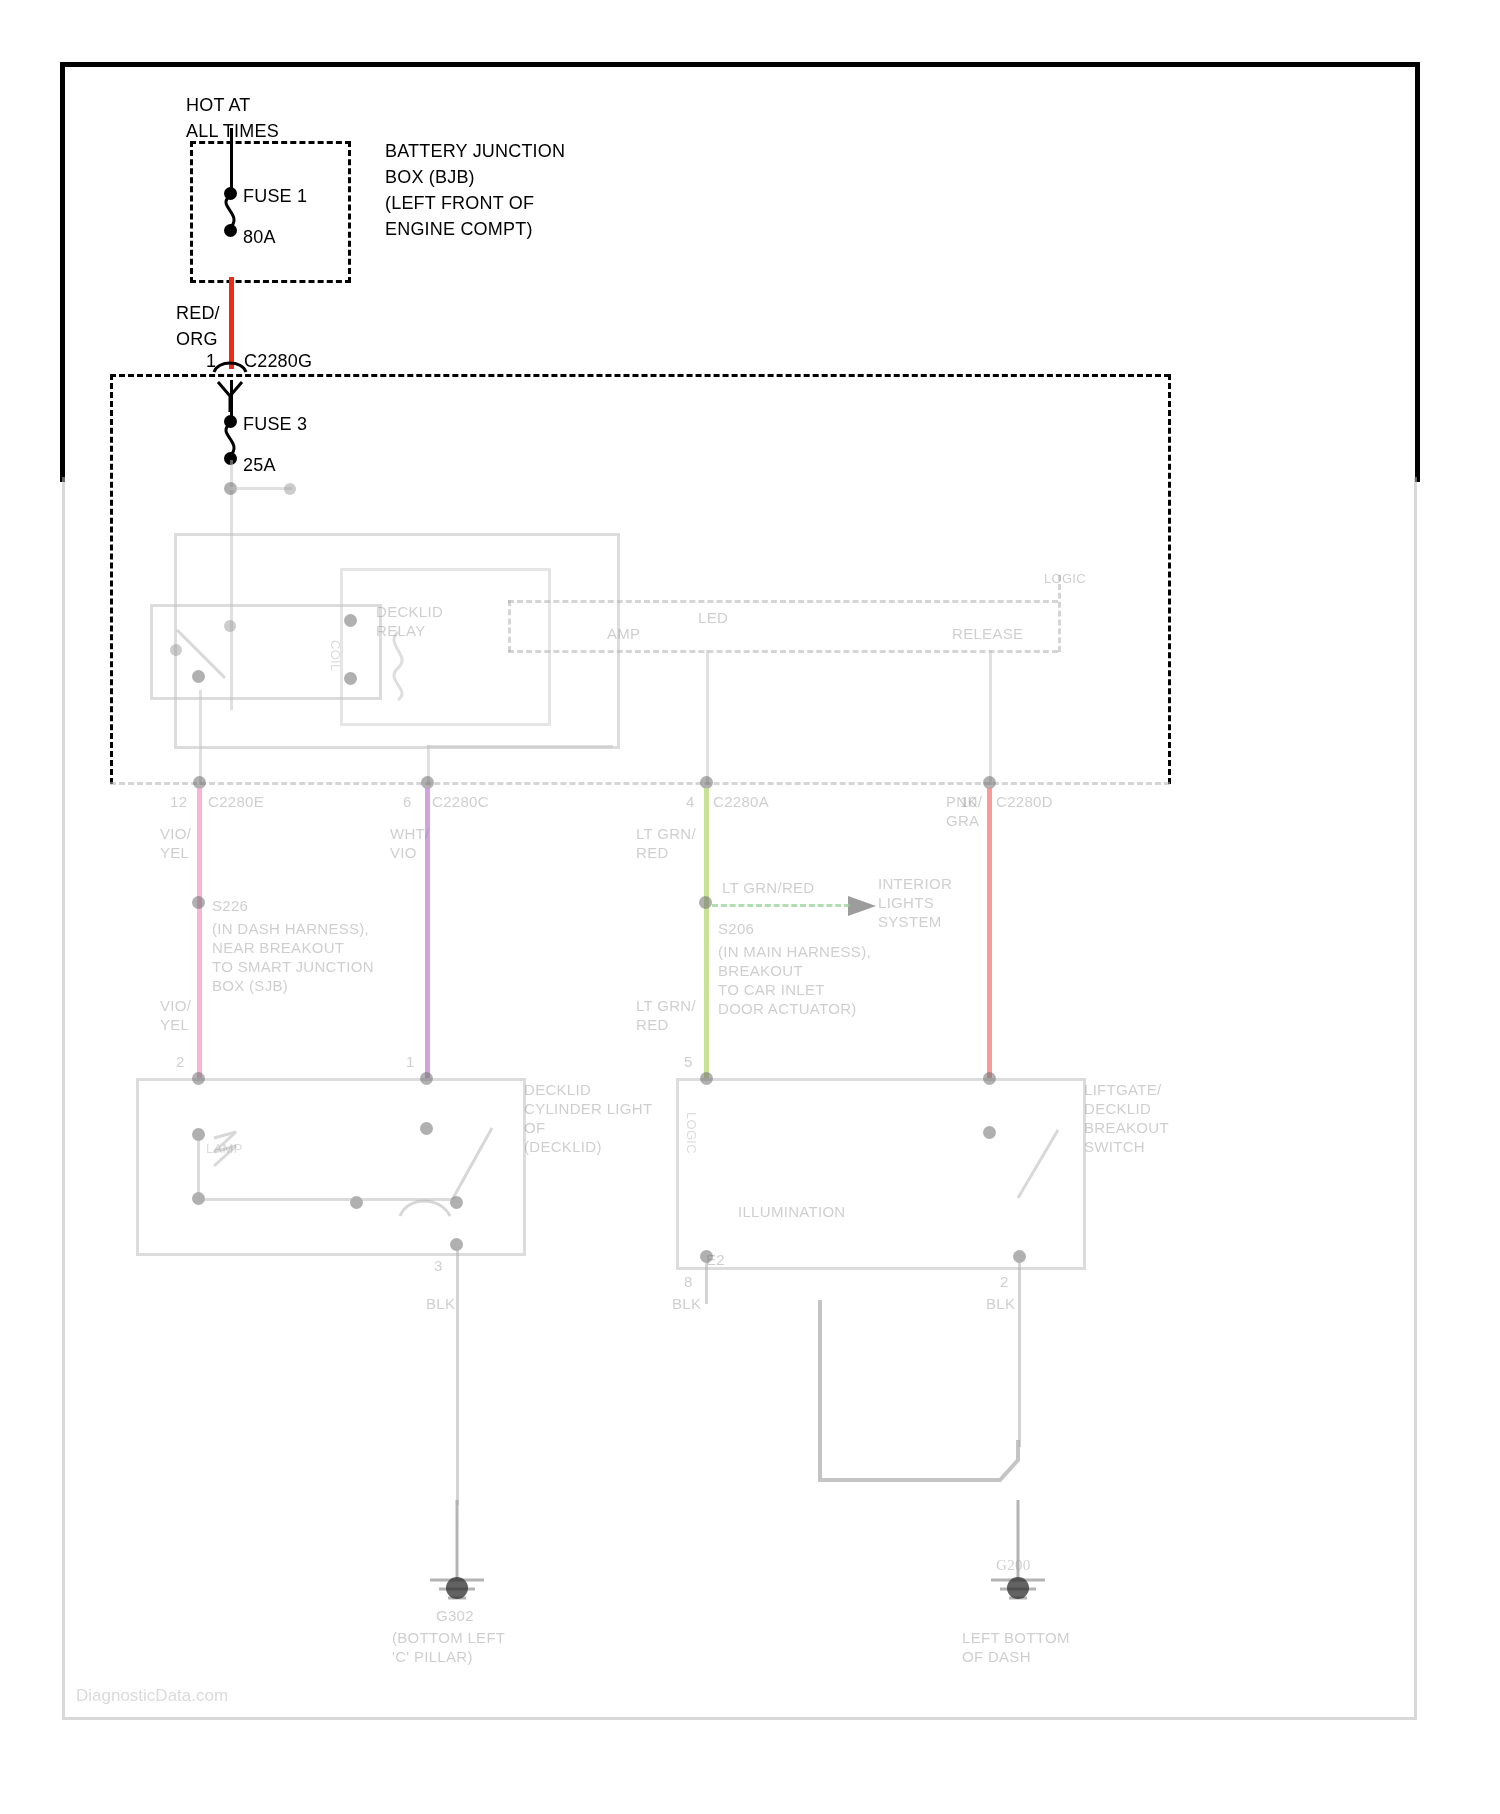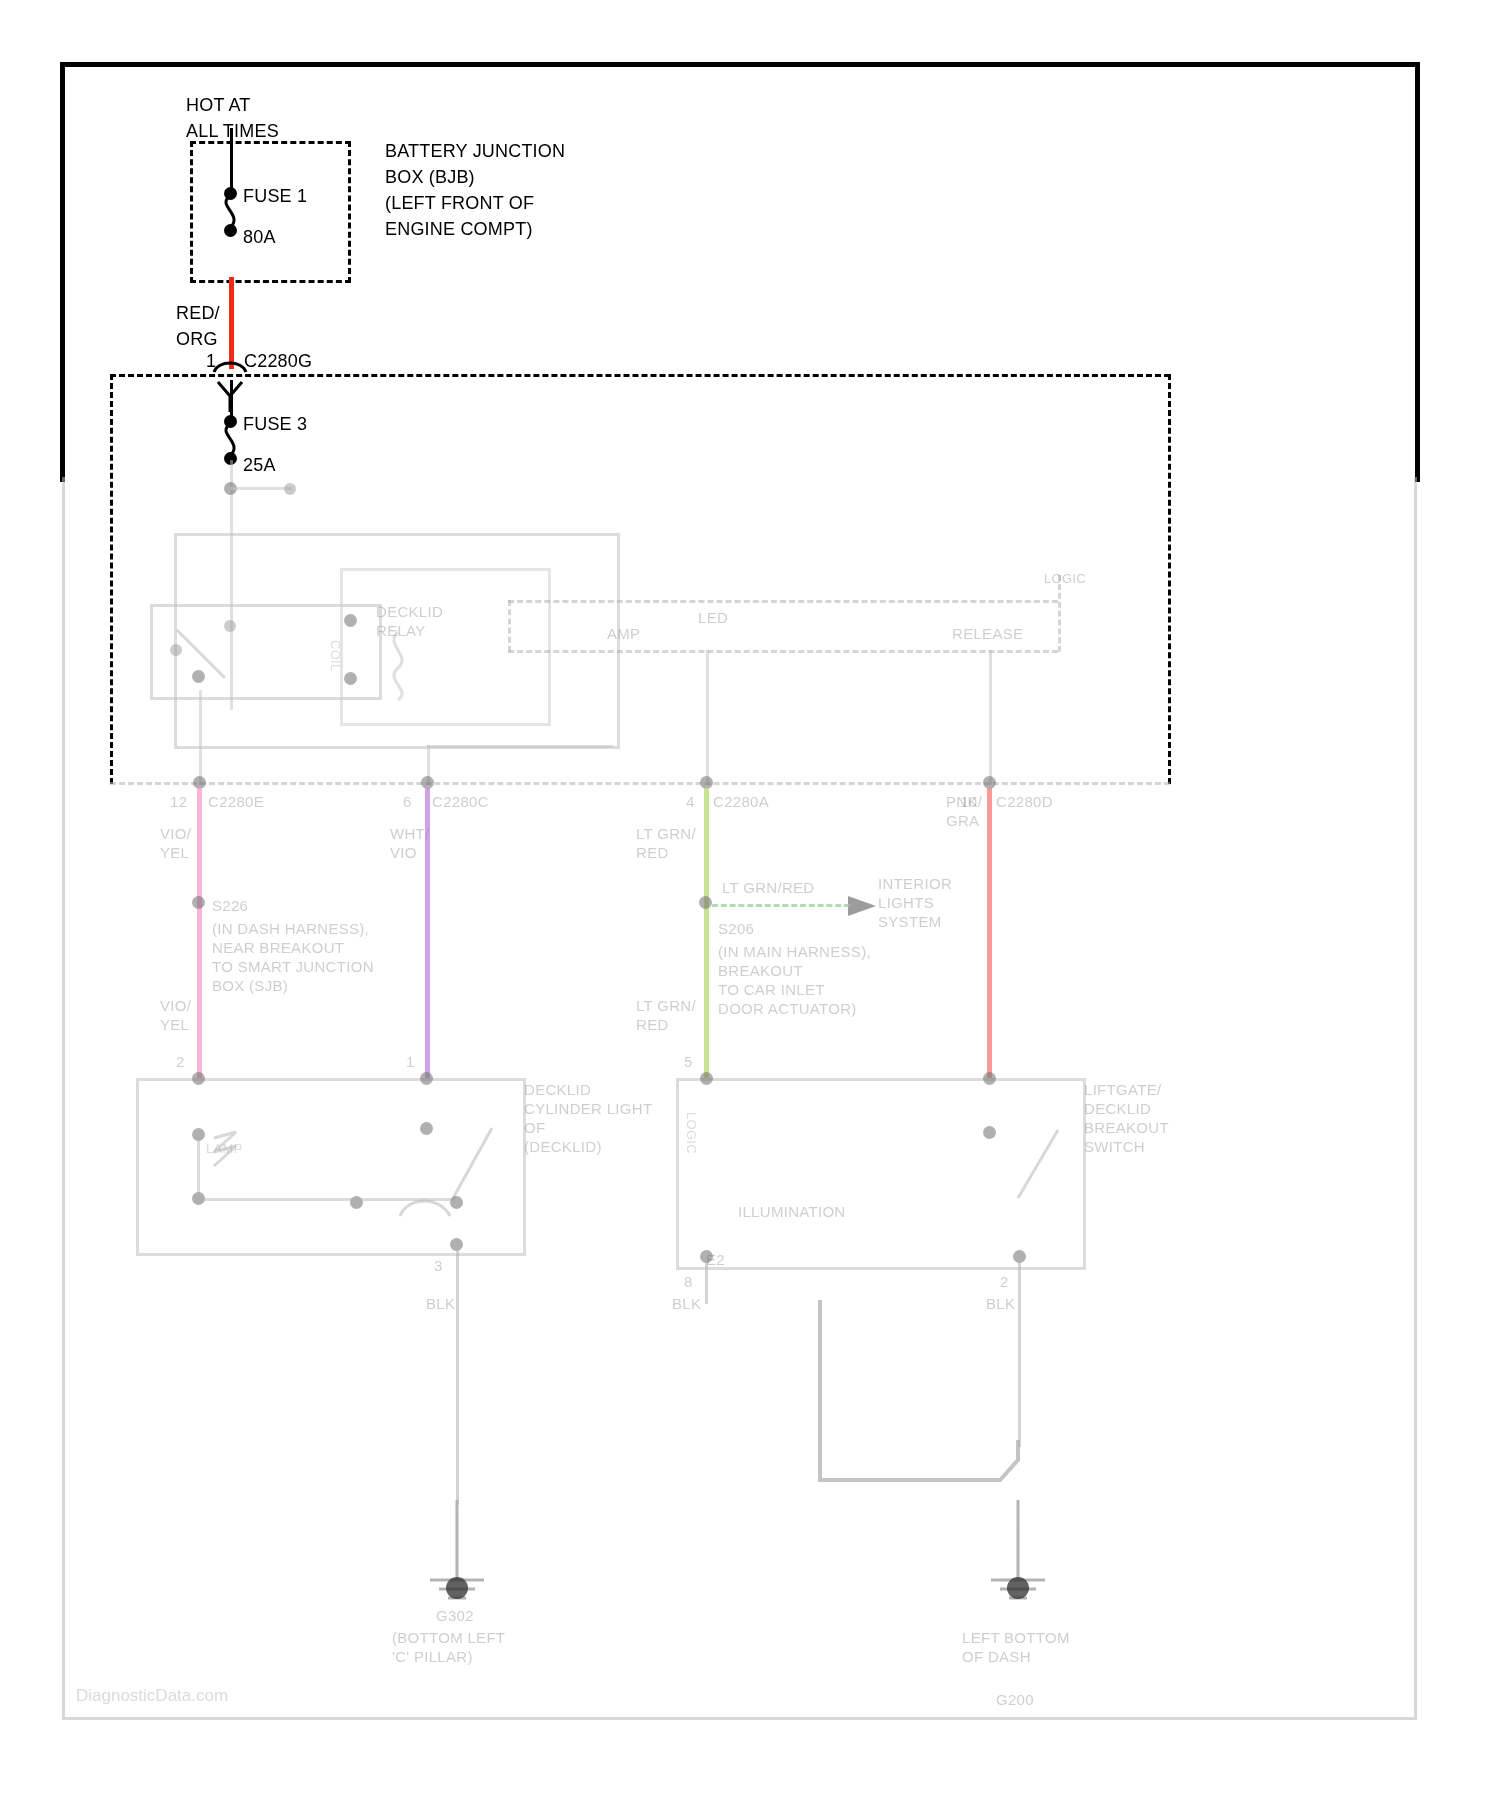--- a/index.html
+++ b/index.html
@@ -279,19 +279,19 @@
   <div class="w wv gray2" style="left:1018px;top:1262px;height:185px;opacity:.55;"></div>
 
   <div class="faded" style="left:426px;top:1294px;">BLK</div>
   <div class="faded" style="left:672px;top:1294px;">BLK</div>
   <div class="faded" style="left:986px;top:1294px;">BLK</div>
 
   <div class="faded" style="left:436px;top:1606px;">G302</div>
   <div class="faded" style="left:392px;top:1628px;">(BOTTOM LEFT
 'C' PILLAR)</div>
 
-  <div class="faded" style="left:996px;top:1690px;">G200</div>
+  <div class="faded" style="left:996px;top:1556px;font-family:Liberation Serif, serif;">G200</div>
   <div class="faded" style="left:962px;top:1628px;">LEFT BOTTOM
 OF DASH</div>
 
   <div class="wm" style="left:76px;top:1686px;">DiagnosticData.com</div>
 
 </div>
 
 </body></html>

